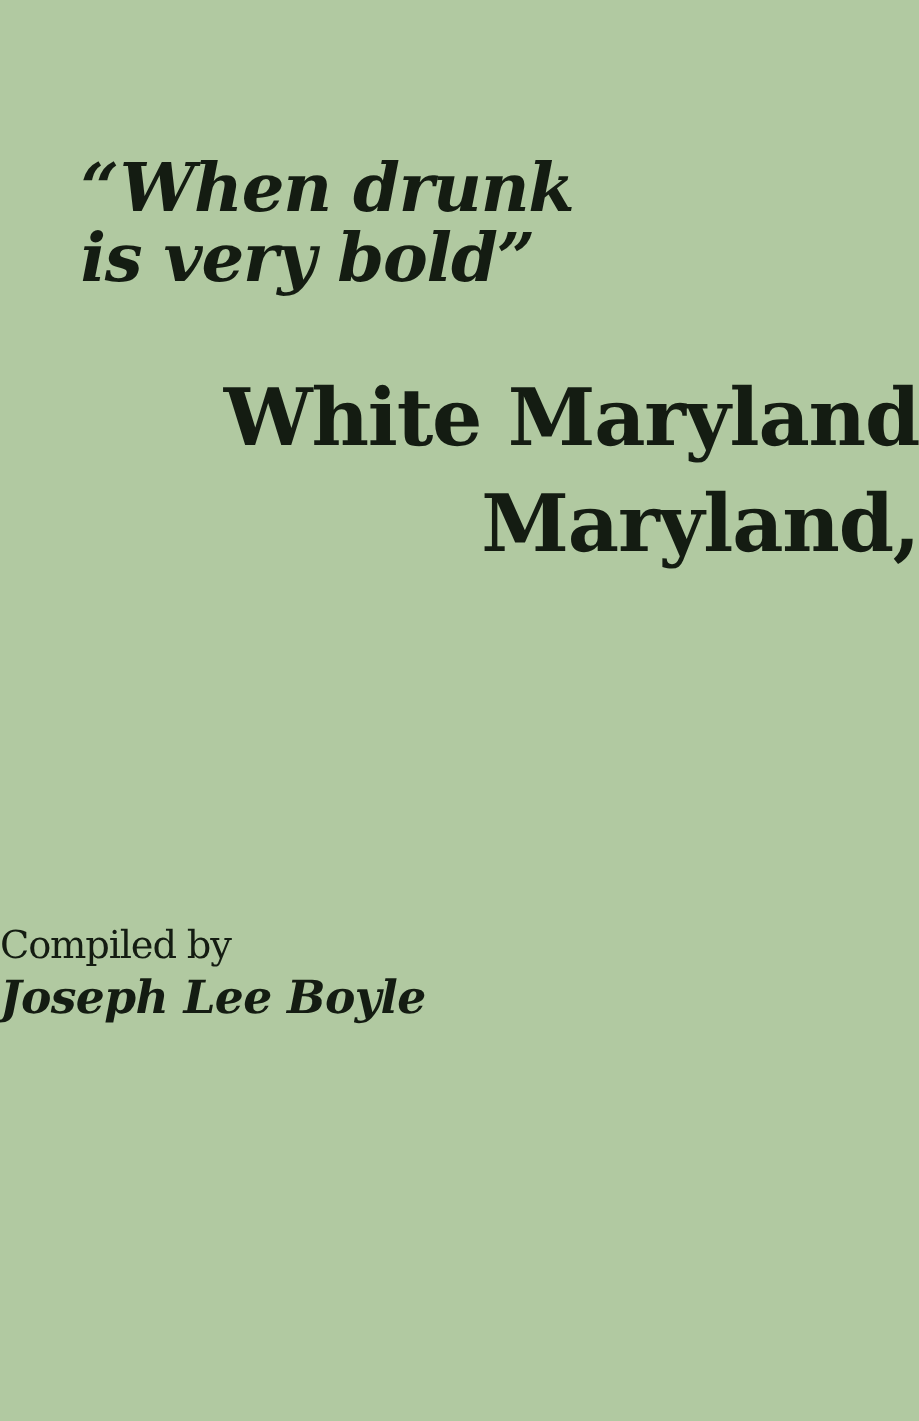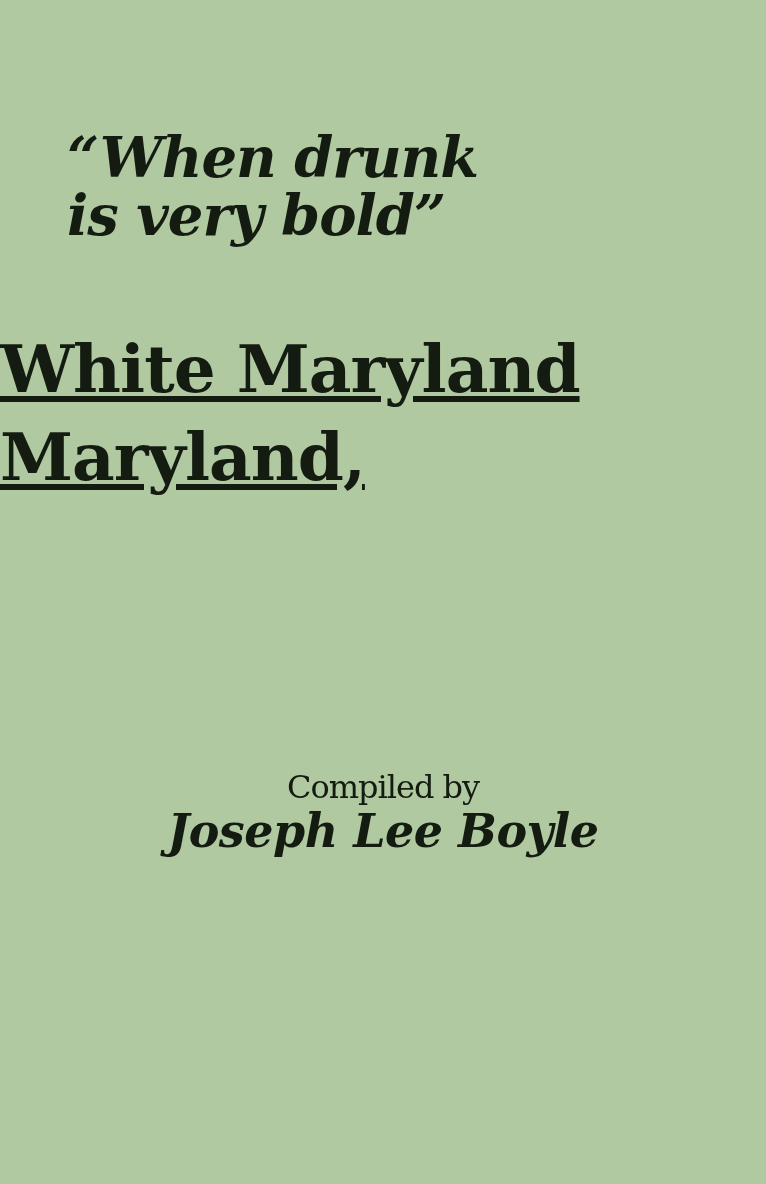--- a/index.html
+++ b/index.html
@@ -28,25 +28,24 @@
     font-weight: bold;
     font-style: italic;
     font-size: 56px;
     line-height: 58px;
     letter-spacing: -1px;
     white-space: nowrap;
   }
   
   .title-block {
     position: absolute;
-    top: 325px;
+    top: 304px;
     left: 0;
     right: 0;
-    text-align: left;
-    text-decoration: underline;
+    text-align: right;
   }
   .title-line {
     font-weight: bold;
     font-size: 66px;
     line-height: 88px;
     letter-spacing: -1px;
     white-space: nowrap;
   }
   .title-date {
     font-weight: bold;
@@ -54,32 +53,31 @@
     line-height: 84px;
     letter-spacing: -2px;
     white-space: nowrap;
   }
   
   .credit-block {
     position: absolute;
     top: 765px;
     left: 0;
     right: 0;
-    text-align: center;
   }
   .credit-label {
     font-size: 32px;
     line-height: 44px;
     letter-spacing: -1px;
     white-space: nowrap;
   }
   .credit-author {
     font-weight: bold;
     font-style: italic;
-    font-size: 46px;
+    font-size: 38px;
     line-height: 44px;
     letter-spacing: -0.5px;
     white-space: nowrap;
   }
 </style>
 </head>
 <body>
 
 <div class="book-cover">
 

